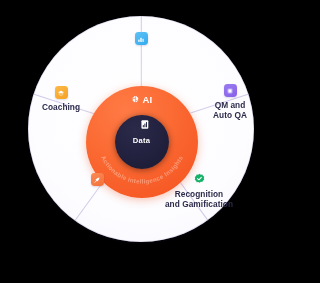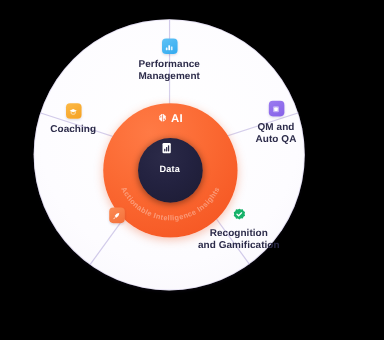--- a/index.html
+++ b/index.html
@@ -99,21 +99,21 @@
   }
 
   
   .data-block {
     position: absolute;
     left: 50%;
     top: 116px;
     transform: translateX(-50%);
     display: flex;
     flex-direction: column;
-    align-items: flex-start;
+    align-items: flex-end;
     gap: 1.5px;
   }
   .data-text {
     font-size: 7.6px;
     font-weight: 700;
     color: #ffffff;
     letter-spacing: 0.2px;
   }
 
   
@@ -237,22 +237,20 @@
   </div>
 
   <div class="seg seg-top">
     <span class="tile tile-blue">
       <svg width="8" height="8" viewBox="0 0 16 16" fill="none">
         <rect x="2.4" y="9.2" width="2.8" height="4.6" rx="0.7" fill="#ffffff" opacity="0.95"></rect>
         <rect x="6.6" y="5.4" width="2.8" height="8.4" rx="0.7" fill="#ffffff"></rect>
         <rect x="10.8" y="7.4" width="2.8" height="6.4" rx="0.7" fill="#ffffff" opacity="0.8"></rect>
       </svg>
     </span>
-    <span class="seg-title">Performance
-Management</span>
   </div>
 
   <div class="seg seg-right">
     <span class="tile tile-purple">
       <svg width="8" height="8" viewBox="0 0 16 16" fill="none">
         <rect x="3" y="3" width="10" height="10" rx="2" fill="#ffffff" opacity="0.45"></rect>
         <rect x="5.1" y="5.1" width="5.8" height="5.8" rx="1.2" fill="#ffffff"></rect>
       </svg>
     </span>
     <span class="seg-title">QM and

